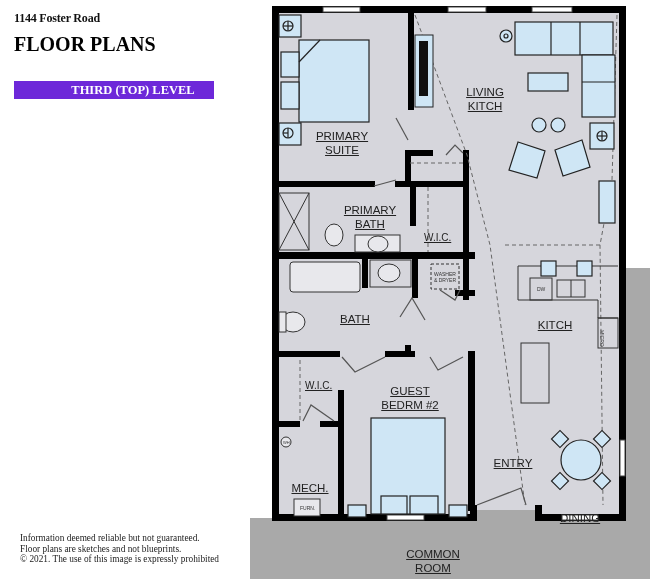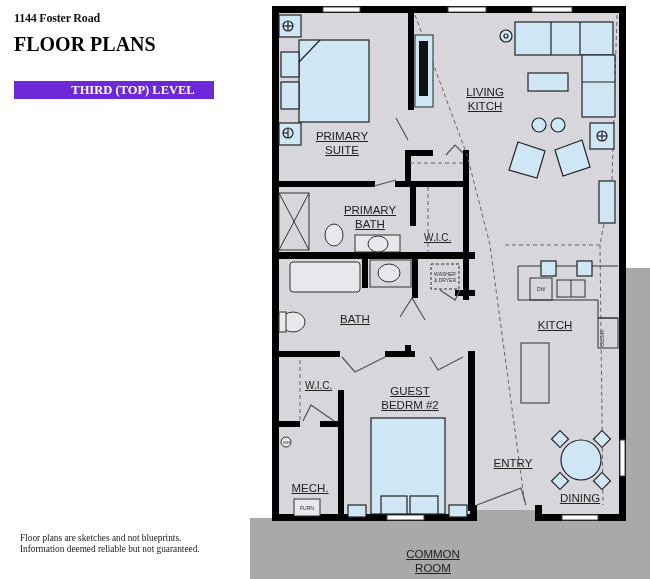--- a/index.html
+++ b/index.html
@@ -219,29 +219,30 @@
 <div class="room-label" style="left:370px;top:384px;width:80px;">
   <span>GUEST</span>
   <span>BEDRM #2</span>
 </div>
 <div class="room-label" style="left:285px;top:463px;width:50px;margin-top:18px;">
   <span>MECH.</span>
 </div>
 <div class="room-label" style="left:488px;top:456px;width:50px;">
   <span>ENTRY</span>
 </div>
-<div class="room-label" style="left:554px;top:491px;width:52px;">
+<div class="room-label" style="left:554px;top:511px;width:52px;">
   <span>DINING</span>
 </div>
 <div class="room-label" style="left:400px;top:547px;width:66px;">
   <span>COMMON</span>
   <span>ROOM</span>
 </div>
 
 <div class="tiny" style="left:537px;top:286px;">DW</div>
 <div class="tiny" style="left:605px;top:330px;transform:rotate(90deg);transform-origin:left top;">MICRO</div>
 <div class="tiny" style="left:300px;top:505px;">FURN.</div>
 <div class="tiny" style="left:283px;top:440px;font-size:4px;">WH</div>
 
 <div class="disclaimer">
+  <div>Information deemed reliable but not guaranteed.</div>
   <div>Floor plans are sketches and not blueprints.</div>
-  <div>Information deemed reliable but not guaranteed.</div>
+  <div>© 2021. The use of  this image is expressly prohibited</div>
 </div>
 
 </body></html>

